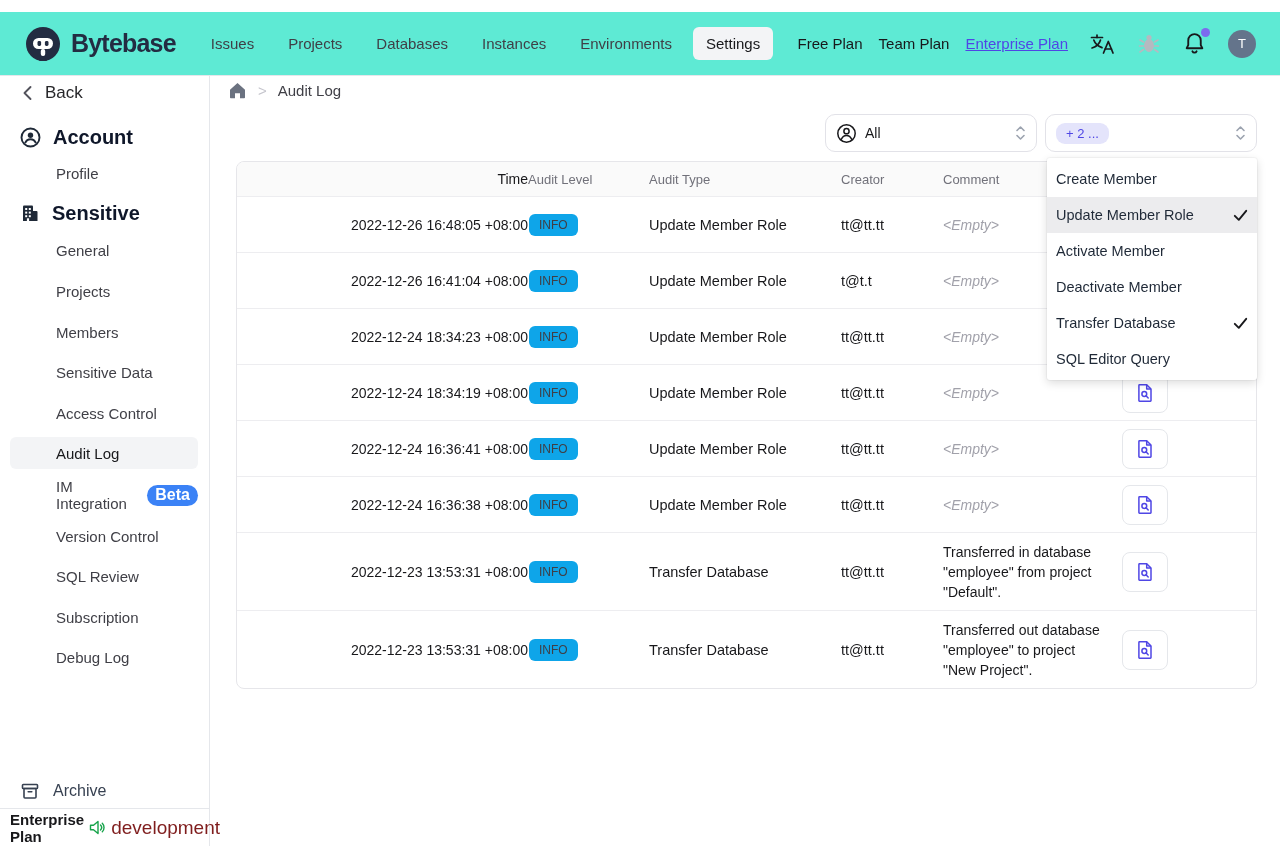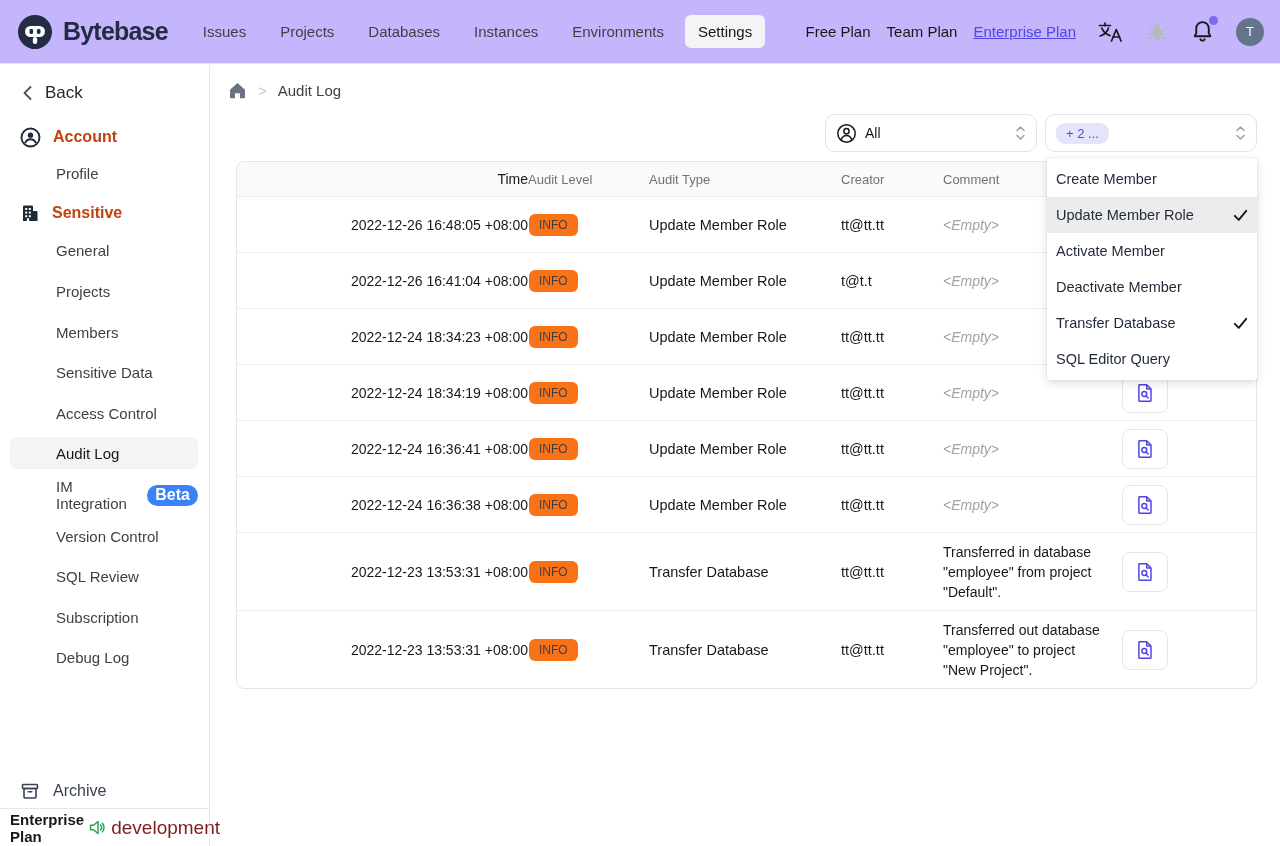--- a/index.html
+++ b/index.html
@@ -1,22 +1,22 @@
 <!DOCTYPE html>
 <html><head>
 <meta charset="utf-8">
 <style>
   * { margin:0; padding:0; box-sizing:border-box; }
   html,body { width:1280px; height:846px; background:#fff; overflow:hidden;
               font-family:"Liberation Sans", sans-serif; color:#18181b; }
   svg { display:block; }
 
   
-  .navbar { position:absolute; top:0; left:0; width:1280px; height:64px;
-            display:flex; align-items:center; padding:0 16px; background:#c4b5fd;
+  .navbar { position:absolute; top:12px; left:0; width:1280px; height:64px;
+            display:flex; align-items:center; padding:0 24px; background:#5eead4;
             border-bottom:1px solid #e5e7eb; z-index:40; }
   .logo { display:flex; align-items:center; gap:9px; cursor:pointer; }
   .logo-text { font-size:25px; font-weight:800; color:#232c42; letter-spacing:-0.8px; }
   .nav-items { display:flex; align-items:center; gap:8px; margin-left:22px; }
   .nav-item { font-size:15px; color:#3f3f46; padding:8px 13px; border-radius:6px; cursor:pointer; }
   .nav-item.active { background:#f3f4f6; color:#18181b; }
   .nav-right { margin-left:auto; display:flex; align-items:center; gap:21px; }
   .plan-links { display:flex; align-items:center; gap:16px; font-size:15px; }
   .plan-link { color:#18181b; cursor:pointer; }
   .plan-link.accent { color:#4f46e5; text-decoration:underline; }
@@ -25,21 +25,21 @@
             font-size:13px; display:flex; align-items:center; justify-content:center; cursor:pointer; }
   .bell-dot { position:absolute; top:-3px; right:-3px; width:9px; height:9px;
               border-radius:50%; background:#7c6bef; }
 
   
   .sidebar { position:absolute; top:65px; left:0; width:210px; bottom:0; background:#fff;
              border-right:1px solid #e5e7eb; z-index:30; }
   .side-back { position:absolute; top:12px; left:22px; height:32px; display:flex;
                align-items:center; gap:12px; font-size:17px; color:#27272a; cursor:pointer; }
   .side-header { position:absolute; left:20px; height:32px; display:flex; align-items:center;
-                 gap:12px; font-size:16px; font-weight:600; color:#c2410c; }
+                 gap:12px; font-size:20px; font-weight:600; color:#0f172a; }
   .side-item { position:absolute; left:10px; width:188px; height:32px; padding-left:46px;
                display:flex; align-items:center; font-size:15px; color:#3f3f46;
                border-radius:6px; cursor:pointer; }
   .side-item.active { background:#f3f4f6; color:#18181b; }
   .beta-badge { margin-left:8px; background:#3b82f6; color:#fff; font-size:16px;
                 font-weight:600; border-radius:999px; padding:2.5px 8px; line-height:1; }
   .side-archive { position:absolute; top:710px; left:20px; height:32px; display:flex;
                   align-items:center; gap:13px; font-size:16px; color:#374151; cursor:pointer; }
   .side-footer { position:absolute; top:743px; left:0; width:210px; height:38px;
                  border-top:1px solid #e5e7eb; display:flex; align-items:center;
@@ -77,21 +77,21 @@
            border:1px solid #e6e6ea; border-radius:8px; overflow:hidden; z-index:1; }
   .tgrid { display:grid; grid-template-columns:291px 121px 192px 102px 181px auto; align-items:center; }
   .thead { height:34px; background:#fafafa; font-size:13px; color:#71717a; }
   .trow  { height:56px; border-top:1px solid #ededf0; }
   .trow.tall { height:78px; }
   .c-time { padding-left:17px; font-size:14px; color:#18181b;text-align:right; }
   .c-level { padding-left:1px; }
   .c-type, .c-creator { font-size:14.5px; color:#18181b; }
   .c-comment { font-size:14px; color:#18181b; line-height:20px; padding-right:14px; }
   .c-comment.empty { font-style:italic; color:#a1a1aa; }
-  .info-badge { display:inline-block; background:#f97316; color:#3f3f46; font-size:12px;
+  .info-badge { display:inline-block; background:#0ea5e9; color:#3f3f46; font-size:12px;
                 font-weight:500; border-radius:6px; padding:5px 10px; line-height:1; }
   .detail-btn { width:46px; height:40px; border:1px solid #e5e7eb; border-radius:8px;
                 background:#fff; display:flex; align-items:center; justify-content:center;
                 cursor:pointer; margin-left:-2px; }
 </style>
 </head>
 <body>
 
 <div class="navbar">
   <div class="logo">

